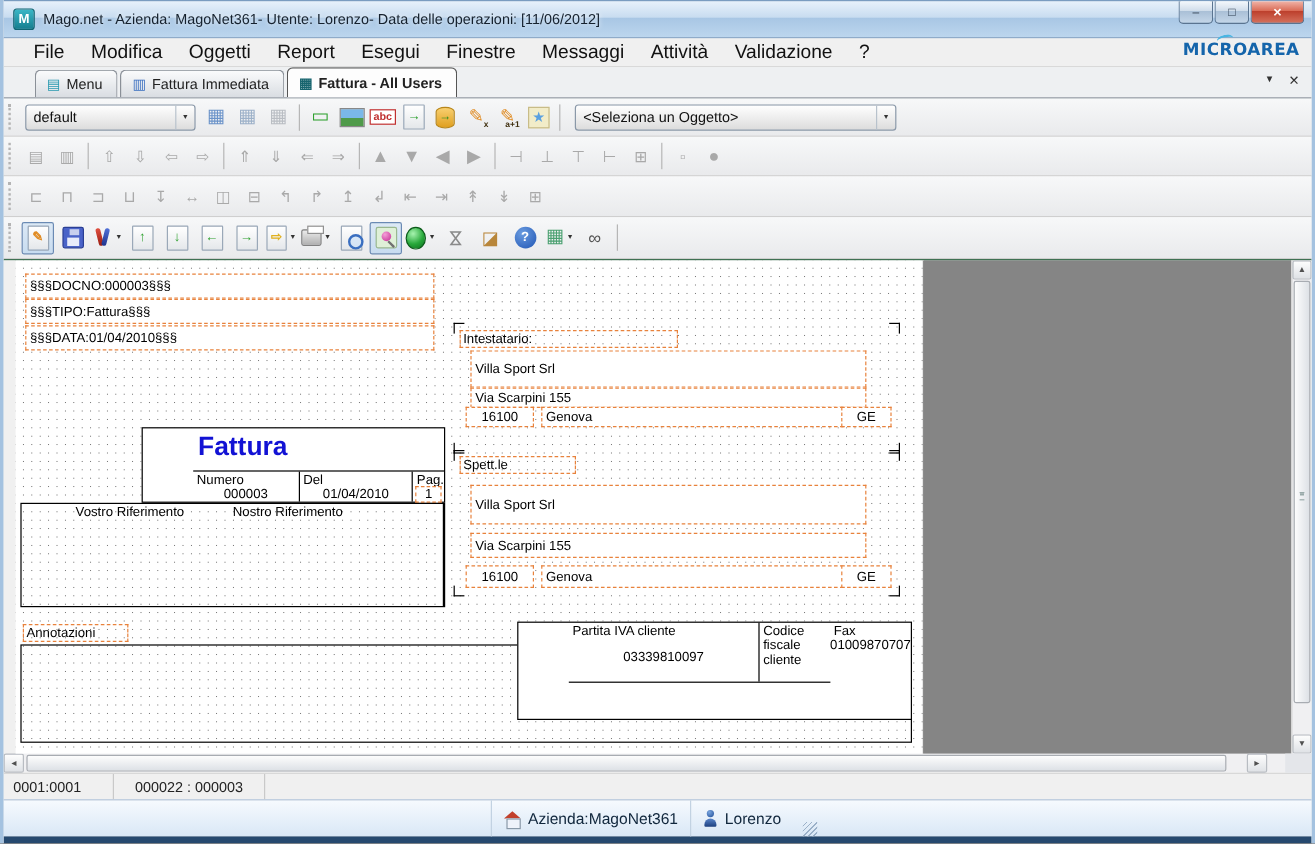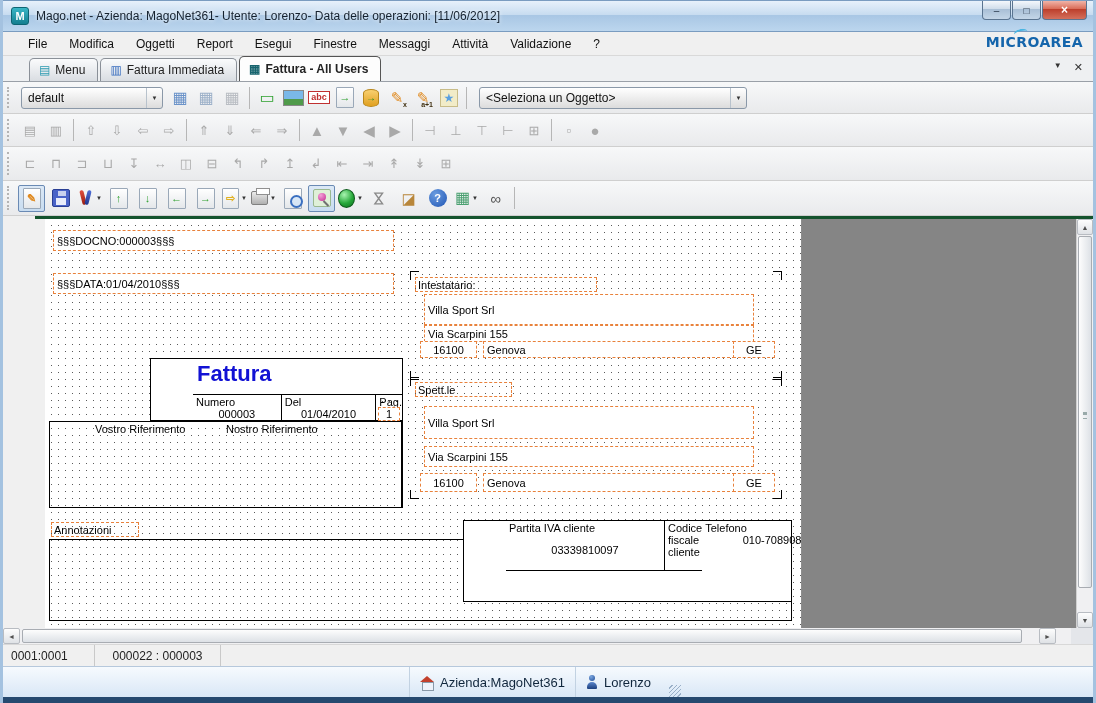--- a/index.html
+++ b/index.html
@@ -20,21 +20,21 @@
   .wbtn{ height:19px; width:29px; display:flex; align-items:center; justify-content:center;
     font-size:10px; color:#2a3a4c; background:linear-gradient(#f4f8fc,#cfdcea 45%,#a9bfd6 46%,#c4d6e8);
     border:1px solid #5a7490; border-top:none; border-radius:0 0 4px 4px; margin-left:1px; cursor:default;}
   .wbtn.close{ width:45px; color:#fff; font-weight:bold; font-size:12px;
     background:linear-gradient(#f0b4a8,#d96a55 45%,#bc3f2c 46%,#d4705c); }
 
   
   .menubar{ height:24px; background:#f0f0f0; border-bottom:1px solid #d9d9d9;
     display:flex; align-items:stretch; padding-left:14px; position:relative; }
   .menu-items{ display:flex; }
-  .menu-item{ padding:0 11px; display:flex; align-items:center; font-size:12px; color:#111; }
+  .menu-item{ padding:0 11px; display:flex; align-items:center; font-size:16px; color:#111; }
   .brand{ position:absolute; right:10px; top:2px; font-weight:bold; font-size:14px;
     color:#1565ab; letter-spacing:.4px; font-family:"DejaVu Sans", sans-serif; }
   .brand .swoosh{ position:absolute; left:28px; top:-5px; width:14px; height:8px;
     border-top:2px solid #49b5e2; border-radius:50%; transform:rotate(-12deg); }
 
   
   .tabbar{ height:26px; background:#eef0f2; border-bottom:1px solid #9aa0a8;
     display:flex; align-items:flex-end; padding-left:26px; position:relative; }
   .tab{ display:flex; align-items:center; gap:5px; padding:3px 12px 3px 9px; height:23px;
     font-size:12px; color:#222; border:1px solid #8a9098; border-bottom:none;
@@ -95,21 +95,21 @@
   .g-help{ width:18px; height:18px; border-radius:50%; color:#fff !important;
     background:radial-gradient(circle at 35% 30%, #6a9ce0, #2055b4); font-size:11px; font-weight:bold; }
   .combo{ height:22px; background:linear-gradient(#ffffff,#dcdcdc); border:1px solid #8a98a8;
     border-radius:3px; display:flex; align-items:center; margin:0 4px; position:relative; cursor:default;}
   .combo .val{ flex:1; font-size:12px; padding:0 6px; color:#111; white-space:nowrap; overflow:hidden;}
   .combo .cbtn{ width:16px; height:100%; display:flex; align-items:center; justify-content:center;
     font-size:6px; color:#333; border-left:1px solid #b8c2cc; }
   .combo.w-style{ width:142px; } .combo.w-object{ width:268px; margin-left:8px; }
 
   
-  .canvas-region{ height:412px; display:flex; border-top:3px solid #14532d; background:#f0f0f0;margin-left:32px; }
+  .canvas-region{ height:412px; display:flex; border-top:1px solid #14532d; background:#f0f0f0; }
   .gutter{ width:10px; background:#f0f0f0; }
   .page{ width:757px; position:relative; background:#fff; border-right:1px solid #8c8c8c;
     background-image:radial-gradient(#5a5a5a 0.55px, transparent 0.7px); background-size:7px 7px;
     background-position:3px 3px; overflow:hidden; font-size:11px; color:#000; }
   .grayfill{ flex:1; background:#858585; }
   .vscroll{ width:17px; background:#f0f0f2; border-left:1px solid #d0d0d0; display:flex; flex-direction:column; }
   .sbtn{ height:16px; display:flex; align-items:center; justify-content:center; font-size:7px; color:#505050;
     background:linear-gradient(#fdfdfd,#dfe2e6); border:1px solid #b8bcc2; border-radius:2px; }
   .vthumb{ margin:1px 1px; height:352px; background:linear-gradient(90deg,#fdfdfd,#dde1e6);
     border:1px solid #a8acb2; border-radius:2px; position:relative; }
@@ -471,20 +471,23 @@
       </div>
   </div>
 
   <div class="canvas-region">
     <div class="gutter"></div>
     <div class="page">
 
       <div class="abs obox" style="left:8px;top:11px;width:341px;height:21px;">
           <span>§§§DOCNO:000003§§§</span>
         </div>
+      <div class="abs obox" style="left:8px;top:32px;width:341px;height:21px;">
+          <span>§§§TIPO:Fattura§§§</span>
+        </div>
       <div class="abs obox" style="left:8px;top:54px;width:341px;height:21px;">
           <span>§§§DATA:01/04/2010§§§</span>
         </div>
 
       <div class="abs" style="left:367px;top:54px;width:368px;height:105px;pointer-events:none;">
         <i class="cm tl"></i>
           <i class="cm tr"></i>
           <i class="cm bl"></i>
           <i class="cm br"></i>
       </div>
@@ -571,24 +574,20 @@
           <div style="width:159px;border-right:1px solid #000;">
             <div class="cell-label">Partita IVA cliente</div>
             <div class="cell-value" style="margin-top:10px;">03339810097</div>
           </div>
           <div style="flex:1;">
             <div class="cell-label">Codice fiscale cliente</div>
             <div class="cell-value"></div>
           </div>
         </div>
         <div style="flex:1;display:flex;">
-          <div style="width:159px;border-right:1px solid #000;">
-            <div class="cell-label">Telefono</div>
-            <div class="cell-value">010-708908798</div>
-          </div>
           <div style="flex:1;">
             <div class="cell-label">Fax</div>
             <div class="cell-value">01009870707</div>
           </div>
         </div>
       </div>
 
     </div>
     <div class="grayfill"></div>
     <div class="vscroll">

